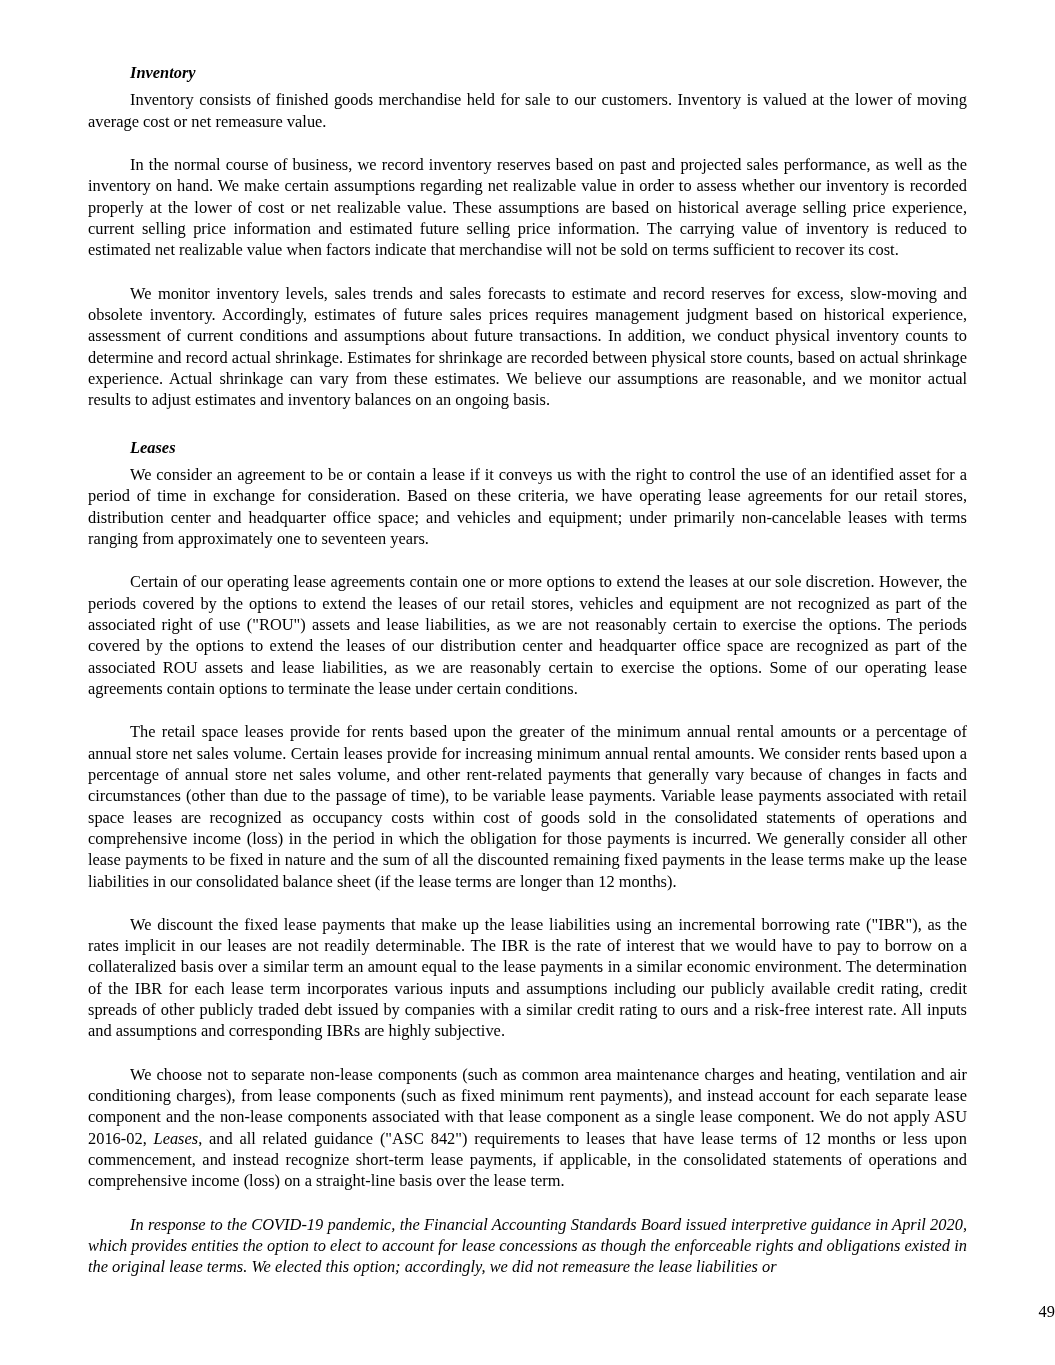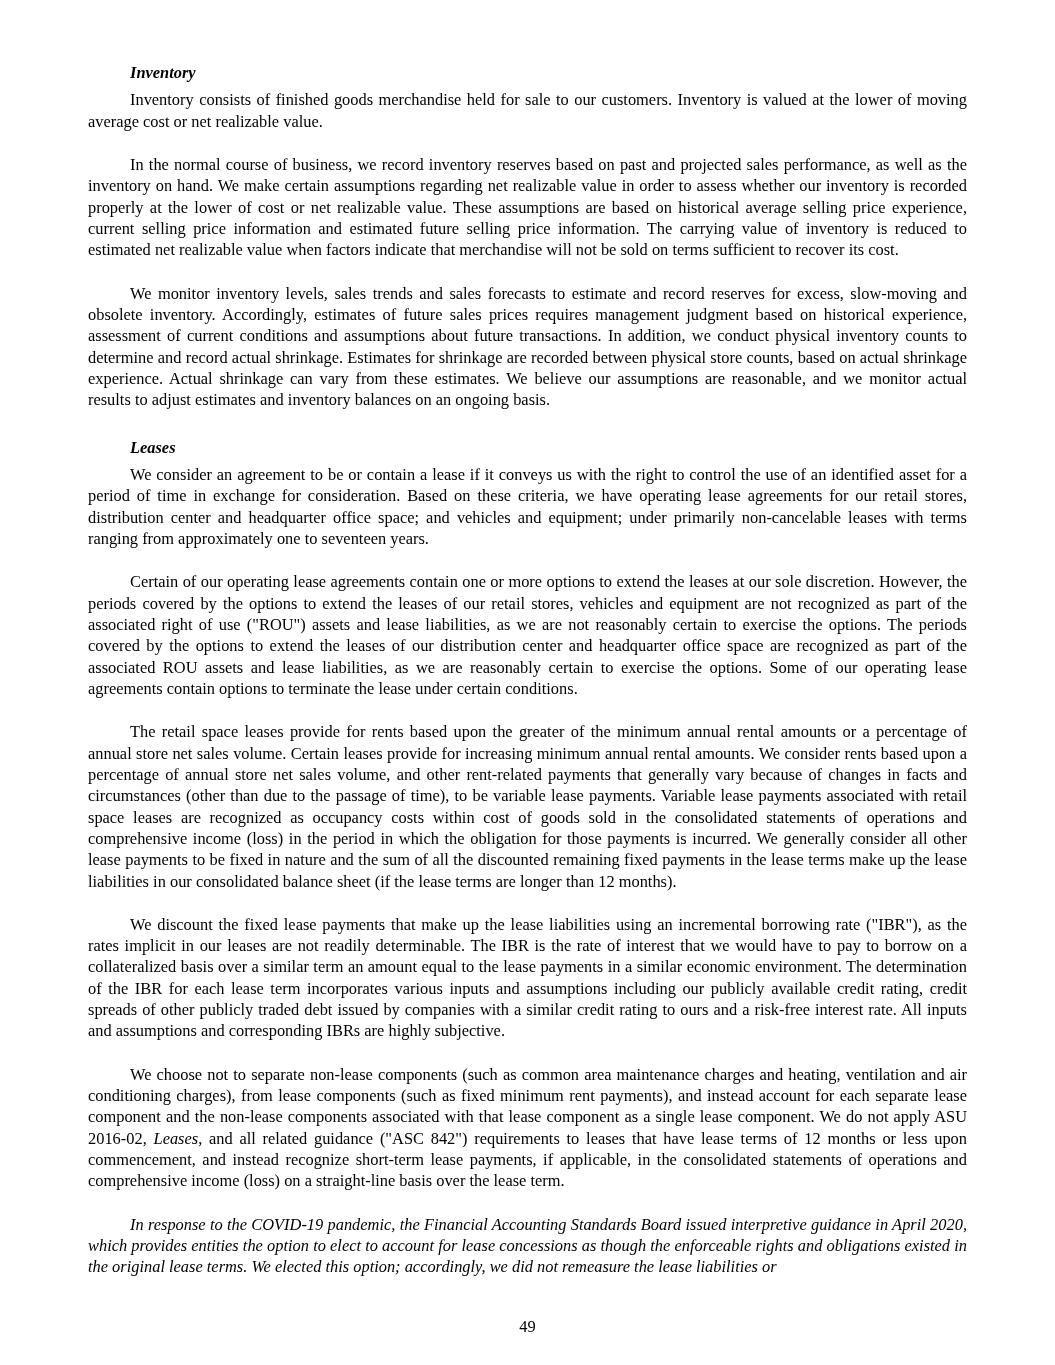--- a/index.html
+++ b/index.html
@@ -40,36 +40,36 @@
     margin-bottom: 0;
     font-style: italic;
   }
   .gap {
     height: 14px;
   }
   .page-number {
     position: absolute;
     left: 0;
     right: 0;
-    bottom: 28px;
-    text-align: center;
+    bottom: 43px;
+    text-align: right;
     font-size: 16.4px;
     font-family: "Liberation Serif", serif;
   }
   em.it { font-style: italic; }
 </style>
 </head>
 <body>
 
 <div class="page">
   <div class="doc-body">
 
     <h3 class="section-heading">Inventory</h3>
 
-    <p class="para">Inventory consists of finished goods merchandise held for sale to our customers. Inventory is valued at the lower of moving average cost or net realizable value.</p>
+    <p class="para">Inventory consists of finished goods merchandise held for sale to our customers. Inventory is valued at the lower of moving average cost or net remeasure value.</p>
 
     <div class="gap"></div>
 
     <p class="para">In the normal course of business, we record inventory reserves based on past and projected sales performance, as well as the inventory on hand. We make certain assumptions regarding net realizable value in order to assess whether our inventory is recorded properly at the lower of cost or net realizable value. These assumptions are based on historical average selling price experience, current selling price information and estimated future selling price information. The carrying value of inventory is reduced to estimated net realizable value when factors indicate that merchandise will not be sold on terms sufficient to recover its cost.</p>
 
     <div class="gap"></div>
 
     <p class="para">We monitor inventory levels, sales trends and sales forecasts to estimate and record reserves for excess, slow-moving and obsolete inventory. Accordingly, estimates of future sales prices requires management judgment based on historical experience, assessment of current conditions and assumptions about future transactions. In addition, we conduct physical inventory counts to determine and record actual shrinkage. Estimates for shrinkage are recorded between physical store counts, based on actual shrinkage experience. Actual shrinkage can vary from these estimates. We believe our assumptions are reasonable, and we monitor actual results to adjust estimates and inventory balances on an ongoing basis.</p>
 
     <h3 class="section-heading heading-spaced">Leases</h3>

